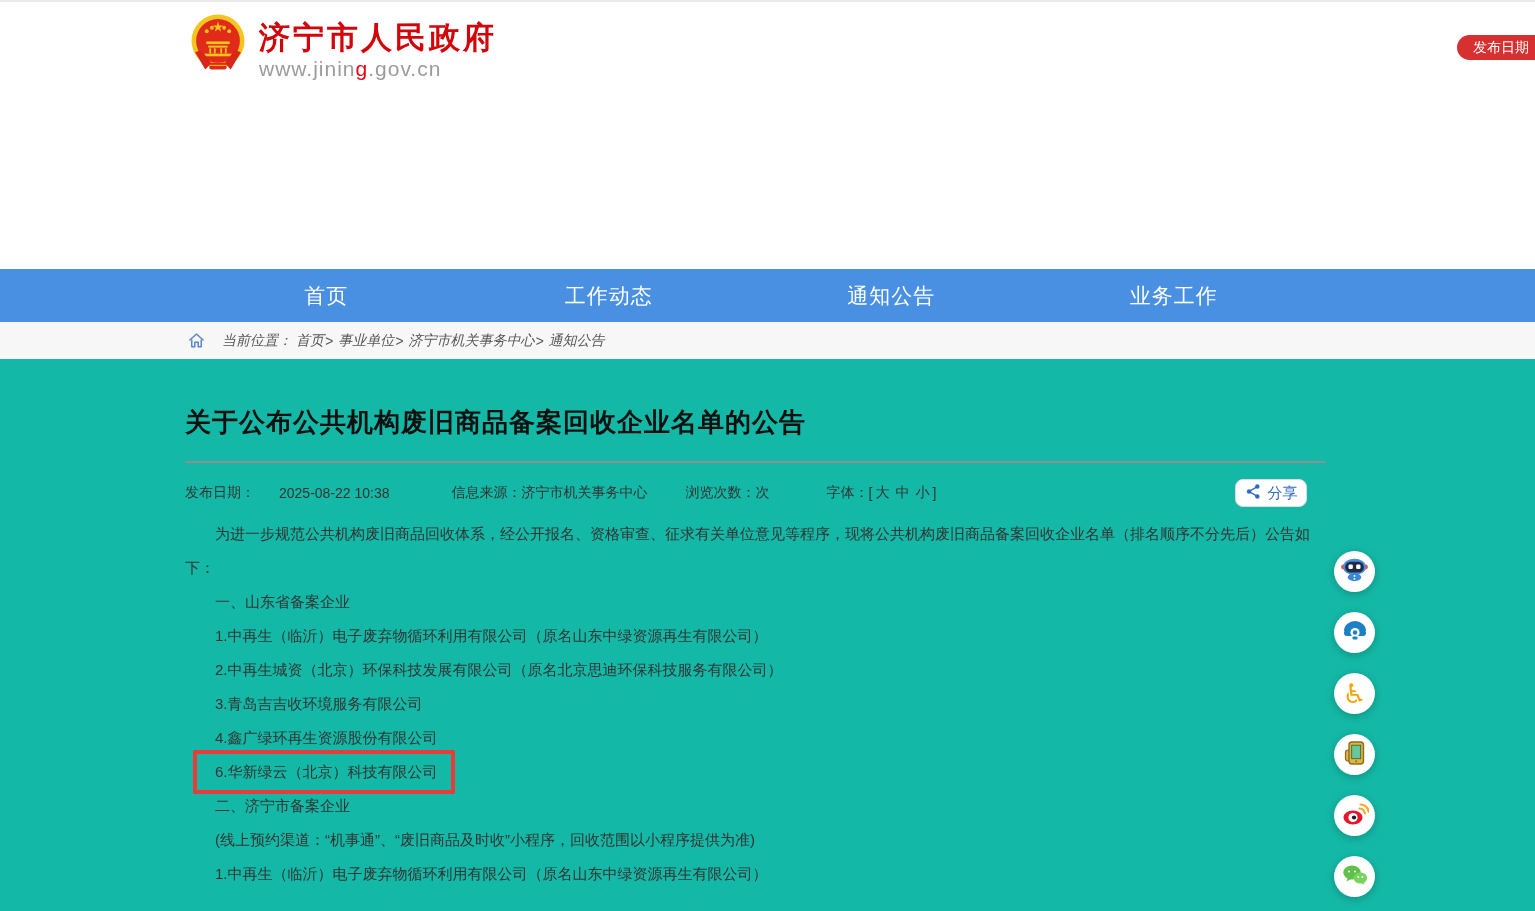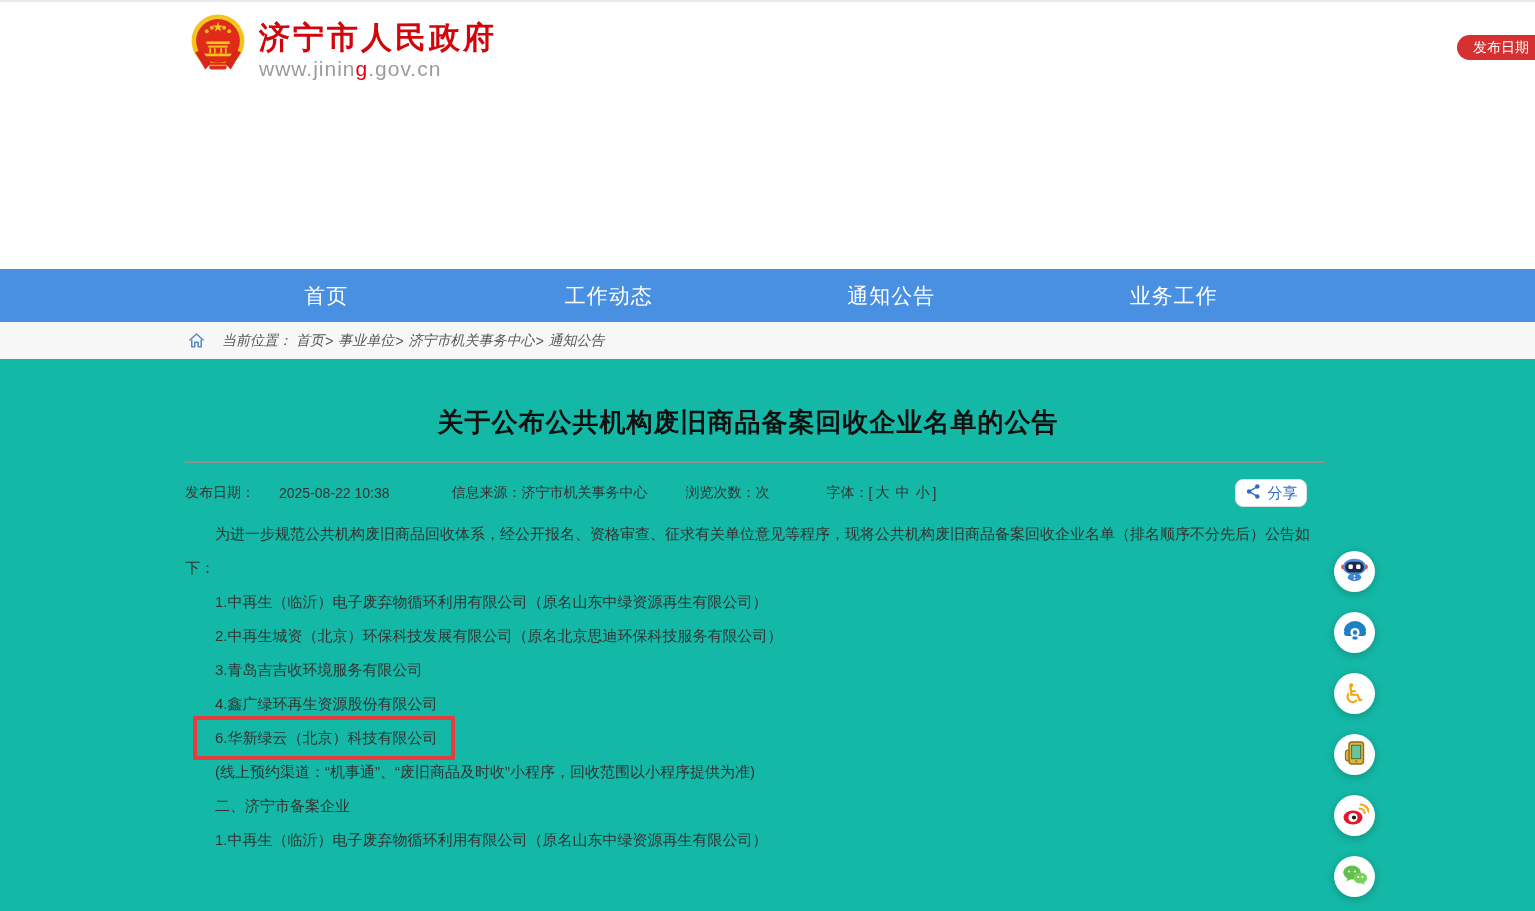--- a/index.html
+++ b/index.html
@@ -37,21 +37,21 @@
     background:#f7f7f7; display:flex; align-items:center;
   }
   .bc-inner { margin-left:187px; display:flex; align-items:center; font-size:14px; color:#555;font-style:italic; }
   .bc-home { display:flex; align-items:center; margin-right:16px; cursor:pointer; }
   .bc-label { margin-right:4px; }
   .bc-link { cursor:pointer; }
   .bc-sep { margin:0 5px 0 1px; color:#555; }
 
   
   .content { position:absolute; top:357px; left:185px; width:1126px; }
-  .article-title { margin-top:46px; text-align:center; font-size:26px; font-weight:bold; color:#101010; letter-spacing:1px; }
+  .article-title { margin-top:46px; font-size:26px; font-weight:bold; color:#101010; letter-spacing:1px; }
   .divider { margin-top:21px; width:1140px; border-top:2px solid #8f8f8f; }
   .meta-row { position:relative; margin-top:15px; height:30px; display:flex; align-items:center; font-size:14px; color:#333; }
   .meta-group { display:flex; align-items:center; white-space:nowrap; }
   .mg-date   { margin-right:62px;gap:24px; }
   .mg-source { margin-right:38px;justify-content:center; }
   .mg-views  { margin-right:57px; }
   .font-size-btn { cursor:pointer; margin:0 3px; }
   .share-btn {
     position:absolute; right:4px; top:1px; width:72px; height:28px;
     border:1px solid #dcdcdc; border-radius:8px; background:#fff;
@@ -178,32 +178,33 @@
             <circle cx="14.5" cy="15.8" r="2.6" fill="#2f6bbf"></circle>
             <path d="M14.5 4.2 L4.8 10 L14.5 15.8" stroke="#2f6bbf" stroke-width="1.7" fill="none"></path>
           </svg>
         </span>
         <span>分享</span>
       </div>
     </div>
 
     <div class="body-text">
       <div class="para intro">为进一步规范公共机构废旧商品回收体系，经公开报名、资格审查、征求有关单位意见等程序，现将公共机构废旧商品备案回收企业名单（排名顺序不分先后）公告如下：</div>
+      <div class="para item">一、山东省备案企业</div>
       <div class="para item">1.中再生（临沂）电子废弃物循环利用有限公司（原名山东中绿资源再生有限公司）</div>
       <div class="para item">2.中再生城资（北京）环保科技发展有限公司（原名北京思迪环保科技服务有限公司）</div>
       <div class="para item">3.青岛吉吉收环境服务有限公司</div>
       <div class="para item">4.鑫广绿环再生资源股份有限公司</div>
       <div class="para item">
         <span class="hl-anchor">
           <span class="red-box"></span>
           <span>6.华新绿云（北京）科技有限公司</span>
         </span>
       </div>
+      <div class="para item">二、济宁市备案企业</div>
       <div class="para item">(线上预约渠道：“机事通”、“废旧商品及时收”小程序，回收范围以小程序提供为准)</div>
-      <div class="para item">二、济宁市备案企业</div>
       <div class="para item">1.中再生（临沂）电子废弃物循环利用有限公司（原名山东中绿资源再生有限公司）</div>
     </div>
   </div>
 
   <div class="float-toolbar">
 
     <div class="float-btn">
       <span>
         <svg width="29" height="29" viewBox="0 0 28 28">
           <circle cx="3.4" cy="11.5" r="2.4" fill="#e8533f"></circle>

